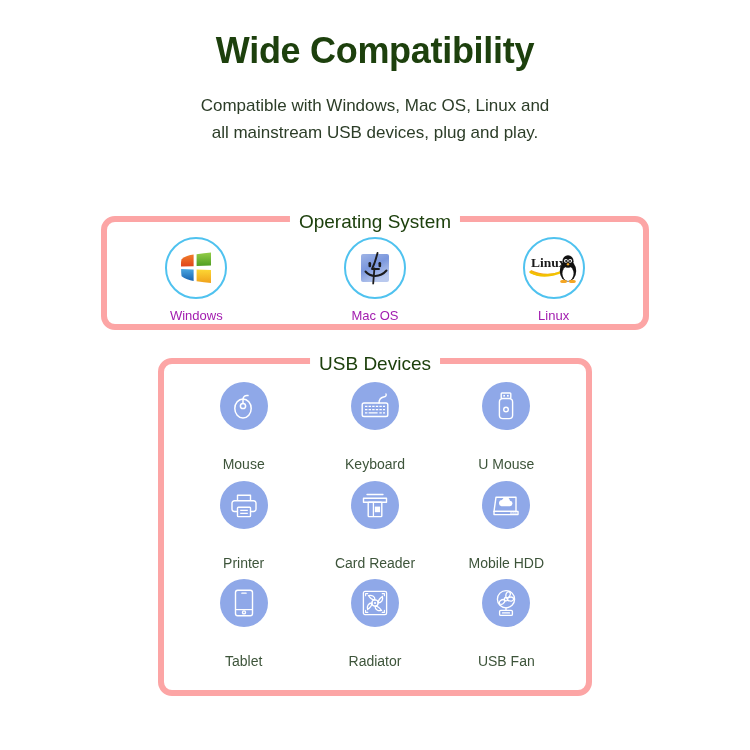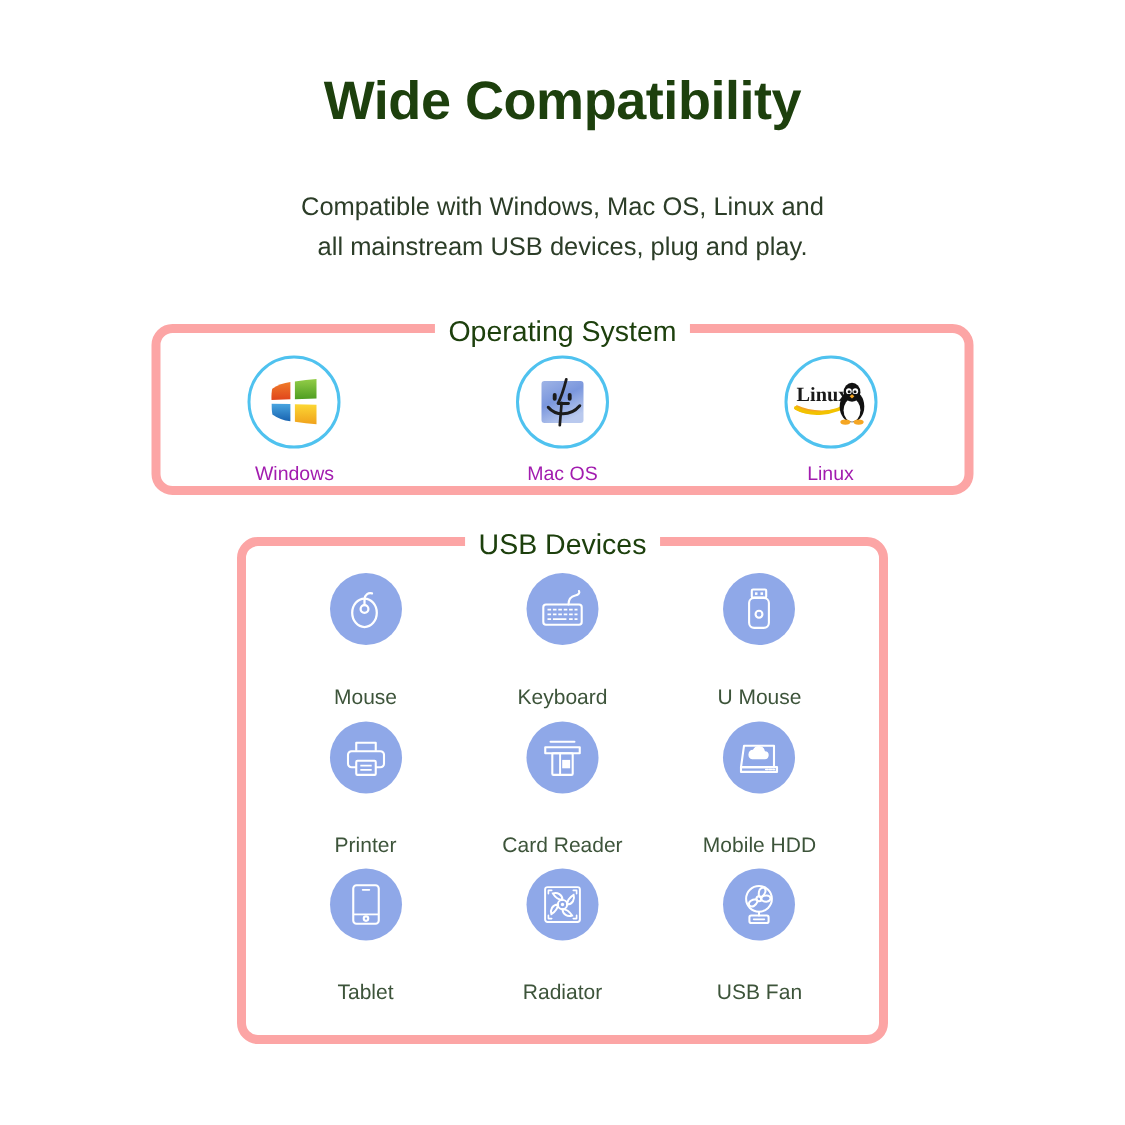--- a/index.html
+++ b/index.html
@@ -16,29 +16,29 @@
   }
 
   
   .page-title {
     text-align: center;
     color: #1d400d;
     font-size: 36px;
     font-weight: bold;
     letter-spacing: -0.3px;
     margin: 0;
-    padding-top: 47px;
+    padding-top: 31px;
     line-height: 1.1;
   }
   .subtitle {
     text-align: center;
     color: #2c3d28;
     font-size: 17px;
     line-height: 1.62;
-    margin: 16px;
+    margin: 0;
     padding-top: 21px;
   }
   .subtitle-line { display: block; }
 
   
   .panel {
     position: absolute;
     border: 6px solid #fca5a5;
     border-radius: 14px;
     box-sizing: border-box;

